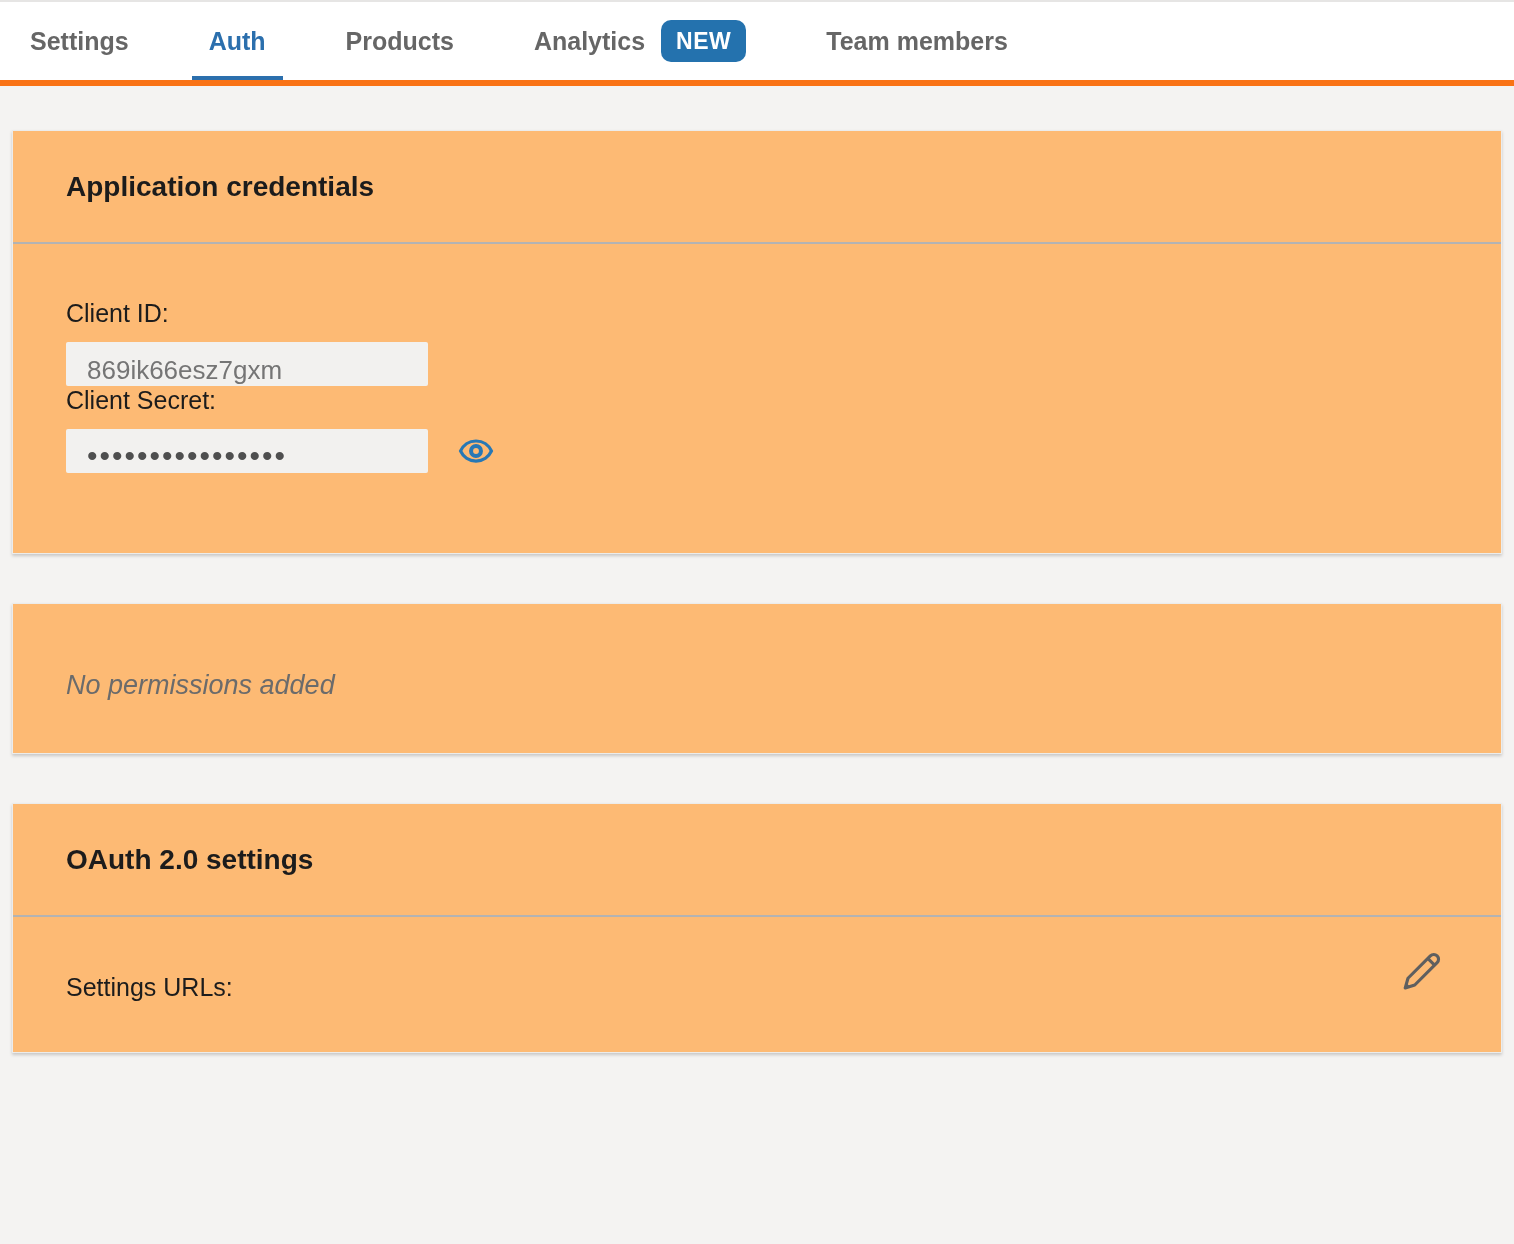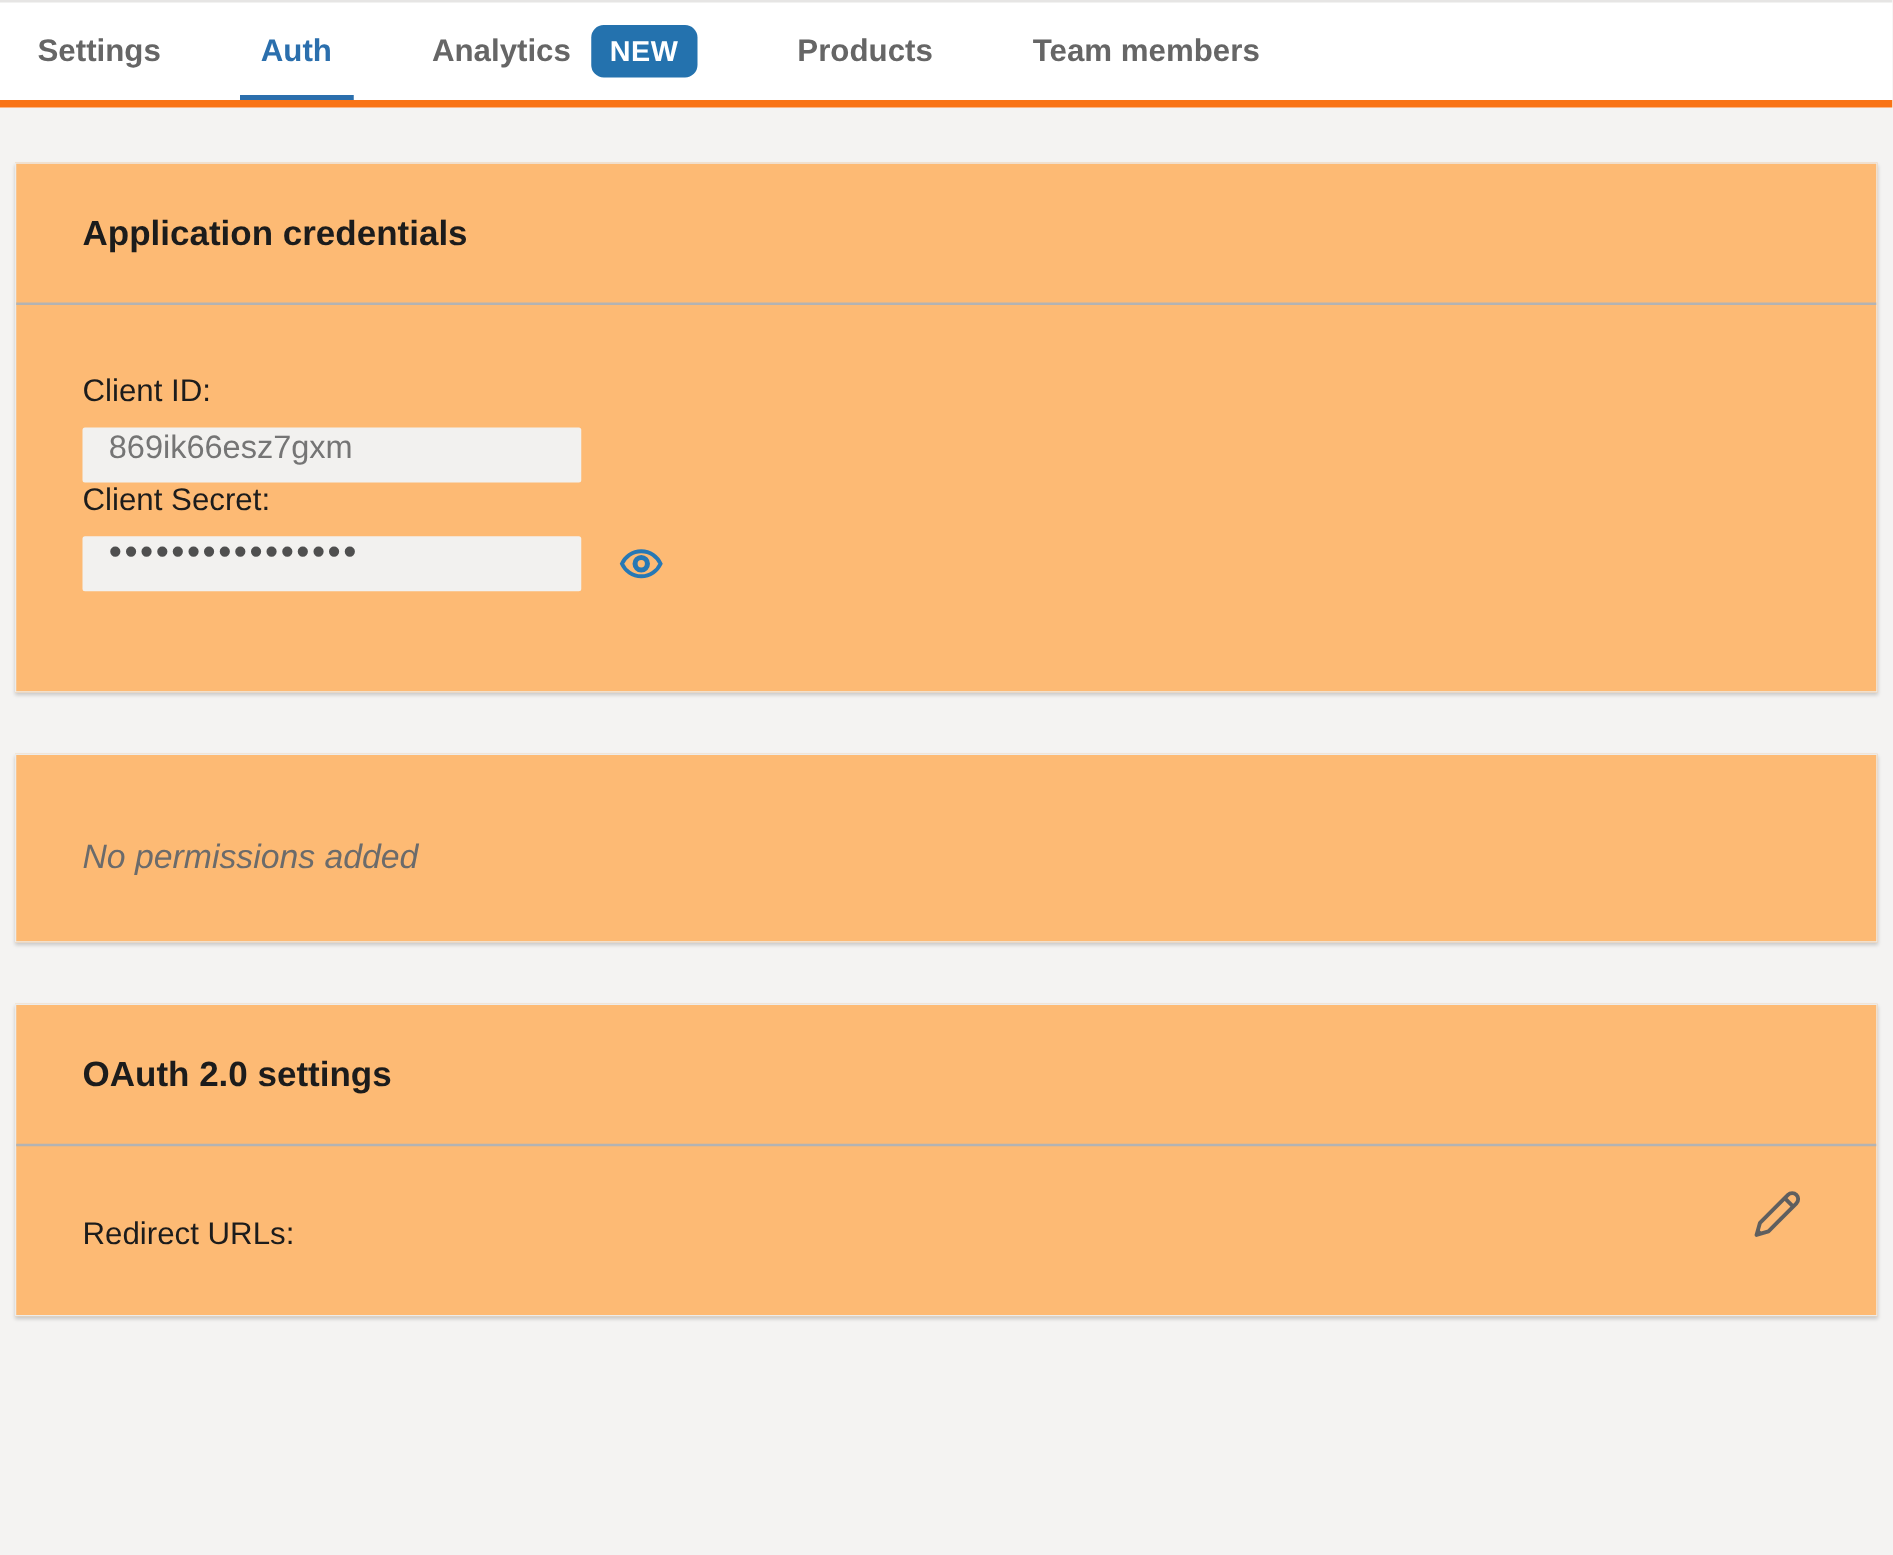--- a/index.html
+++ b/index.html
@@ -78,26 +78,26 @@
 
   .card-body { padding: 55px 53px 80px 53px; }
 
   .field-label {
     font-size: 25px;
     font-weight: 400;
     color: #1c1c1c;
   }
   .readonly-field {
     margin-top: 14px;
-    width: 399px;
+    width: 362px;
     height: 44px;
     background: #f2f1ef;
     border-radius: 2px;
     display: flex;
-    align-items: flex-start;
+    align-items: flex-end;
     padding-left: 21px;
     font-size: 26px;
     color: #757575;
   }
   .label-secret { margin-top: 0; }
   .secret-row {
     margin-top: 14px;
     display: flex;
     align-items: center;
   }
@@ -142,25 +142,25 @@
 
 <nav class="tabbar">
   <div class="tab">
     <span>Settings</span>
   </div>
   <div class="tab active">
     <span>Auth</span>
     <div class="tab-underline"></div>
   </div>
   <div class="tab">
+    <span>Products</span>
+  </div>
+  <div class="tab">
     <span>Analytics</span>
     <span class="new-badge">NEW</span>
-  </div>
-  <div class="tab">
-    <span>Products</span>
   </div>
   <div class="tab">
     <span>Team members</span>
   </div>
 </nav>
 
 <main class="content">
 
   <section class="card card-1">
     <div class="card-head">
@@ -197,17 +197,17 @@
       <h2 class="card-title">OAuth 2.0 settings</h2>
     </div>
     <div class="oauth-body">
       <button class="edit-btn">
         <svg width="44" height="46" viewBox="0 0 24 24">
           <path d="M17.1 3.2 a2.55 2.55 0 0 1 3.7 3.7 L8.6 19.1 L3.4 20.7 L4.9 15.4 Z" fill="none" stroke="#5f5f5f" stroke-width="1.7" stroke-linejoin="round"></path>
           <path d="M15.7 4.6 l3.7 3.7" fill="none" stroke="#5f5f5f" stroke-width="1.7"></path>
           <path d="M3.4 20.7 L4.1 18 L6.1 20 Z" fill="#5f5f5f"></path>
         </svg>
       </button>
-      <div class="field-label">Redirect URLs:</div>
+      <div class="field-label">Settings URLs:</div>
     </div>
   </section>
 
 </main>
 
 </body></html>

